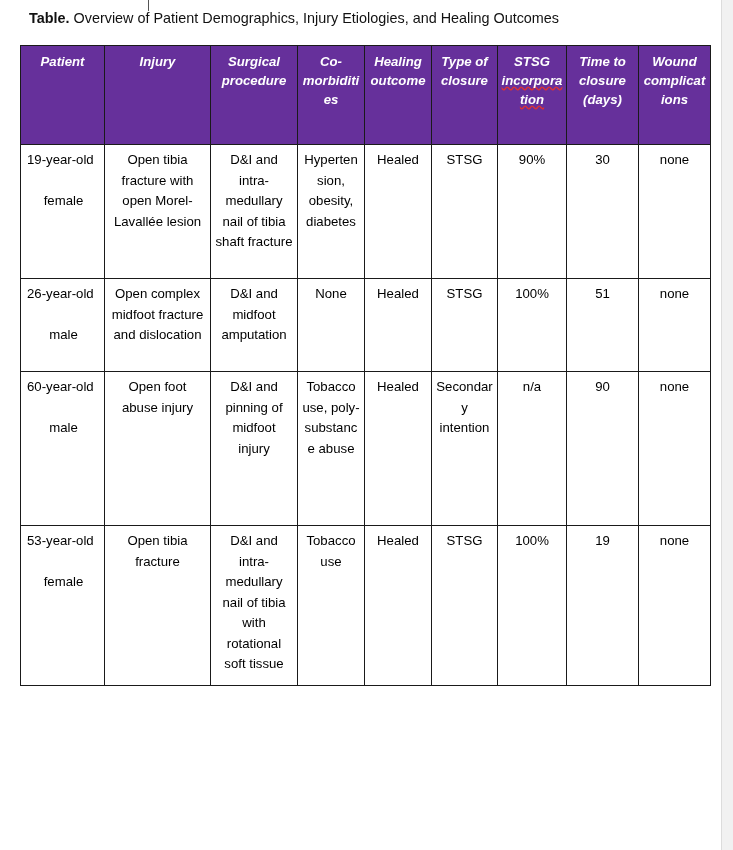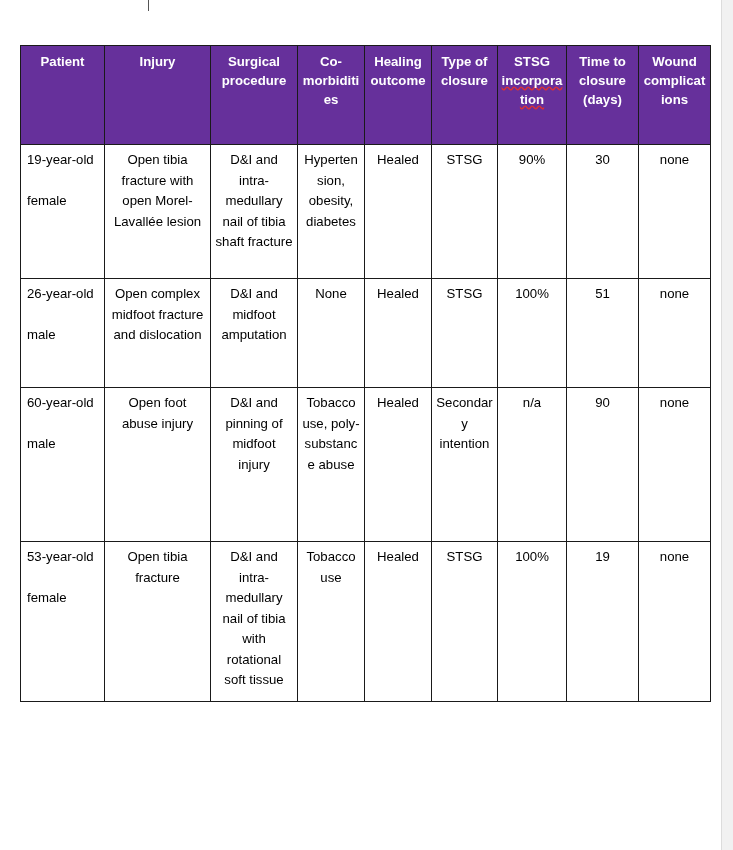--- a/index.html
+++ b/index.html
@@ -72,37 +72,38 @@
     background: #66309B;
     color: #ffffff;
     font-weight: bold;
     font-size: 13.2px;
     line-height: 19px;
     height: 92px;
     padding: 6px 3px 0 3px;
     word-break: break-word;
     hyphens: auto;
     overflow-wrap: break-word;
+    font-style: italic;
   }
   #tbl tbody td {
     background: #ffffff;
     color: #000000;
     font-size: 13.2px;
     line-height: 20.5px;
     padding: 5px 4px 4px 4px;
     word-break: break-word;
     hyphens: auto;
     overflow-wrap: break-word;
   }
   #tbl tbody td.left-cell {
     text-align: left;
     padding-left: 6px;
   }
   .cellpara { margin: 0; }
-  .cellpara + .cellpara { margin-top: 20px; }
+  .cellpara + .cellpara { margin-top: 20px; text-align: center; }
 
   
   .squiggle {
     display: inline;
     text-decoration: underline wavy #e03030;
     text-decoration-skip-ink: none;
   }
 
   
   .c0 { width: 84px; }
@@ -135,20 +136,23 @@
     border-radius: 4px;
   }
 </style>
 </head>
 <body>
 
 <div id="page">
 
   <div id="caret"></div>
 
+  <div id="caption">
+    <span class="lead">Table.</span><span> Overview of Patient Demographics, Injury Etiologies, and Healing Outcomes</span>
+  </div>
 
   <table id="tbl">
     <colgroup>
       <col class="c0">
         <col class="c1">
         <col class="c2">
         <col class="c3">
         <col class="c4">
       <col class="c5">
         <col class="c6">
@@ -176,21 +180,21 @@
           </td>
           <td>Open tibia fracture with open Morel-Lavallée lesion</td>
           <td>D&amp;I and intra-medullary nail of tibia shaft fracture</td>
           <td>Hypertension, obesity, diabetes</td>
           <td>Healed</td>
           <td>STSG</td>
           <td>90%</td>
           <td>30</td>
           <td>none</td>
         </tr>
-        <tr style="height: 109px;">
+        <tr style="height: 93px;">
           <td class="left-cell">
             <div class="cellpara">26-year-old</div>
             <div class="cellpara">male</div>
           </td>
           <td>Open complex midfoot fracture and dislocation</td>
           <td>D&amp;I and midfoot amputation</td>
           <td>None</td>
           <td>Healed</td>
           <td>STSG</td>
           <td>100%</td>

